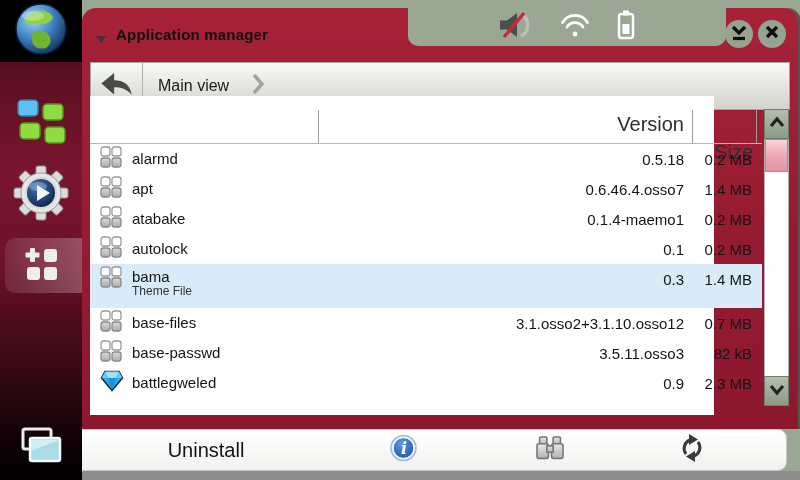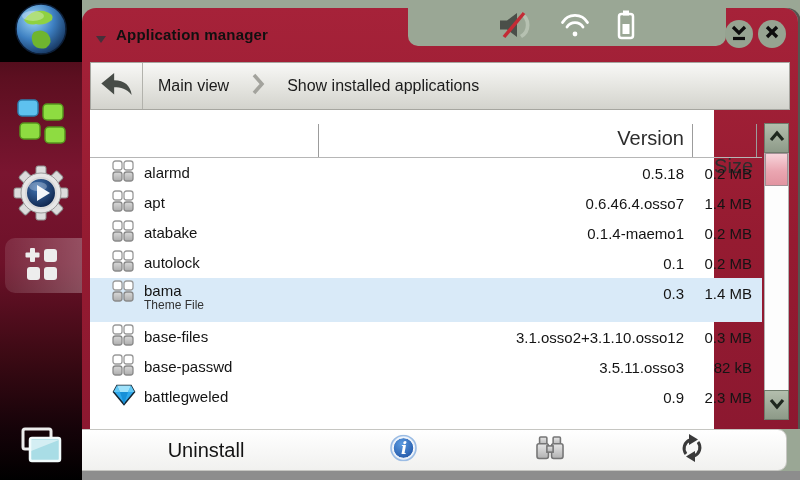--- a/index.html
+++ b/index.html
@@ -31,29 +31,29 @@
   .win-controls { position:absolute; right:12px; top:12px; display:flex; gap:5px; }
   .ctrl { width:28px; height:28px; border-radius:50%; background:#96a391; display:flex; align-items:center; justify-content:center; cursor:pointer; }
 
   
   .breadcrumb { position:absolute; left:8px; top:54px; width:700px; height:48px;
     background:linear-gradient(180deg,#f8f8f6,#e2e2dd 60%,#d3d3cd); border:1px solid #a6a6a0; display:flex; align-items:center; }
   .back-btn { width:52px; height:100%; display:flex; align-items:center; justify-content:center; border-right:1px solid #b2b2ac; cursor:pointer; }
   .crumbs { display:flex; align-items:center; gap:22px; padding-left:15px; font-size:16px; color:#1b1b1b; }
 
   
-  .content { position:absolute; left:8px; top:102px; width:624px; height:319px; background:#fff; }
+  .content { position:absolute; left:8px; top:88px; width:624px; height:319px; background:#fff; }
   .list-header { position:absolute; left:0; top:0; width:672px; height:48px; font-size:20px; color:#2d2d2d; }
   .hsep { position:absolute; top:14px; height:33px; width:1px; background:#9c9c9c; }
   .hsep1 { left:228px; } .hsep2 { left:602px; } .hsep3 { left:666px; }
   .hrule { position:absolute; top:47px; left:0; width:672px; height:1px; background:#b6b6b6; }
   .hver { position:absolute; right:78px; top:17px; }
   .hsize { position:absolute; right:9px; top:17px;margin-top:28px; }
   .rows { position:absolute; left:0; top:48px; width:672px; }
-  .row { position:relative; height:30px; display:flex; align-items:center; padding-left:22px; cursor:pointer; }
+  .row { position:relative; height:30px; display:flex; align-items:center; padding-left:10px; cursor:pointer; }
   .row.selected { height:44px; background:#d9eaf8; align-items:flex-start; padding-top:4px; }
   .row-icon { width:24px; height:22px; margin-right:8px; flex:none; display:flex; align-items:center; }
   .row-text { display:flex; flex-direction:column; line-height:1.15; }
   .row-name { font-size:15px; color:#141414; }
   .row-sub { font-size:12px; color:#333; }
   .row-ver, .row-size { position:absolute; top:15px; transform:translateY(-50%); font-size:15px; color:#141414; white-space:nowrap; }
   .row-ver { right:78px; } .row-size { right:10px; }
 
   
   .scrollbar { position:absolute; left:674px; top:13px; width:25px; height:297px; }
@@ -224,21 +224,20 @@
           </svg>
         </span>
       </div>
       <div class="crumbs">
         <span>Main view</span>
         <span>
           <svg width="14" height="24" viewBox="0 0 14 24" fill="none" stroke="#a3a39d" stroke-width="3.5">
             <polyline points="3,3 11,12 3,21"></polyline>
           </svg>
         </span>
-        <span>Show installed applications</span>
       </div>
     </div>
 
     <div class="content">
       <div class="list-header">
         <div class="hsep hsep1"></div>
         <div class="hsep hsep2"></div>
         <div class="hsep hsep3"></div>
         <span class="hver">Version</span>
         <span class="hsize">Size</span>
@@ -387,21 +386,21 @@
           <rect x="12" y="12" width="9" height="9" rx="2.5" fill="url(#pkgG)" stroke="#8a8a8a" stroke-width="1.3"></rect>
         </svg>
       </span>
 
     </span>
     <span class="row-text">
       <span class="row-name">base-files</span>
 
     </span>
     <span class="row-ver">3.1.osso2+3.1.10.osso12</span>
-    <span class="row-size">0.3 MB</span>
+    <span class="row-size">0.7 MB</span>
   </div>
           <div class="row">
     <span class="row-icon">
       <span>
         <svg width="22" height="22" viewBox="0 0 22 22">
           <defs>
                     <linearGradient id="pkgG" x1="0" y1="0" x2="0" y2="1">
             <stop offset="0" stop-color="#d9d9d9"></stop>
                       <stop offset="1" stop-color="#adadad"></stop>
           </linearGradient>

